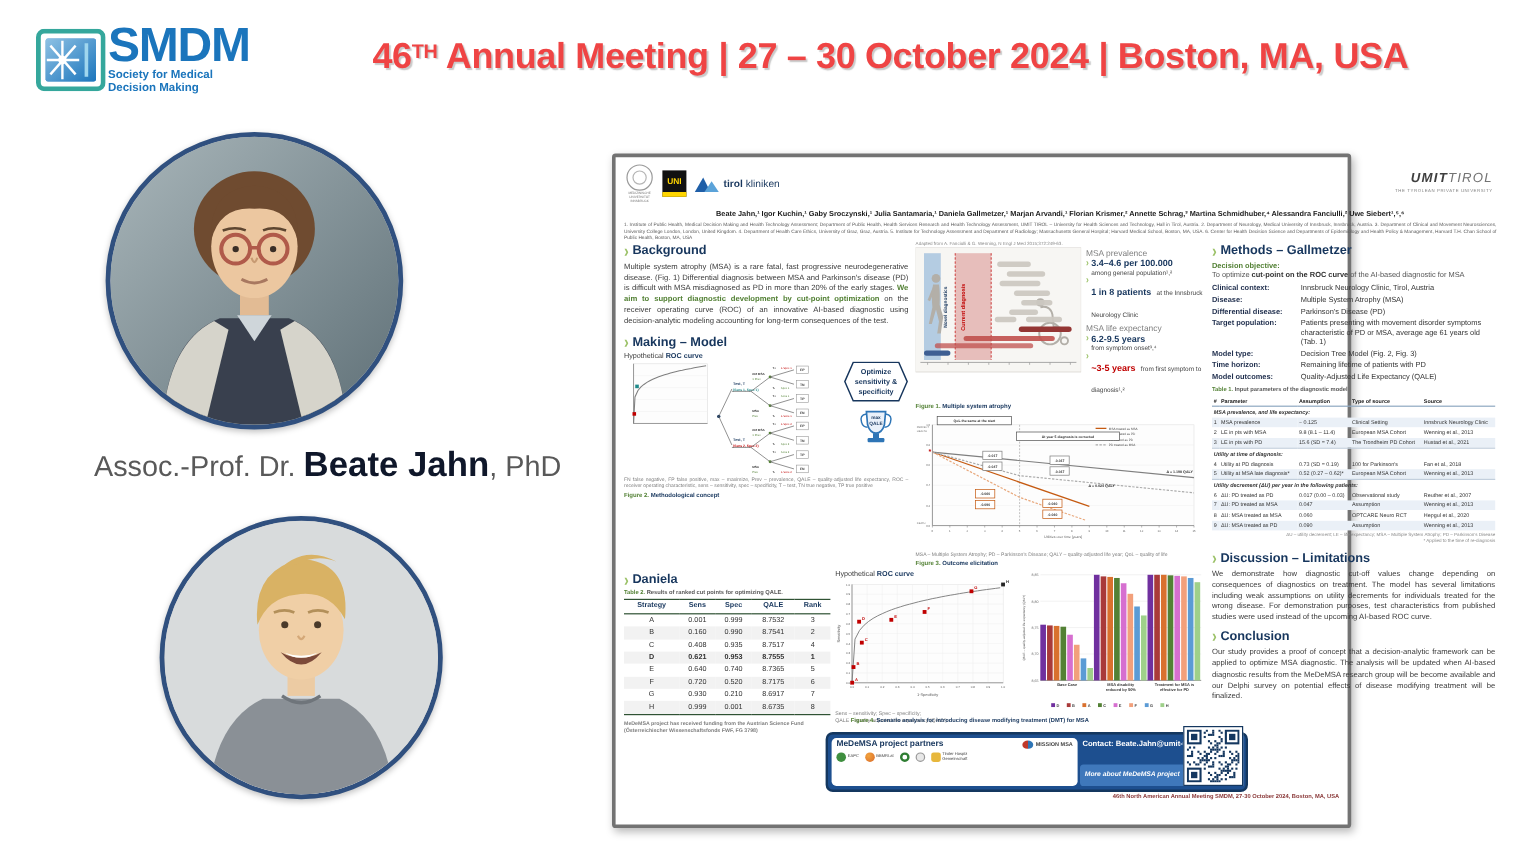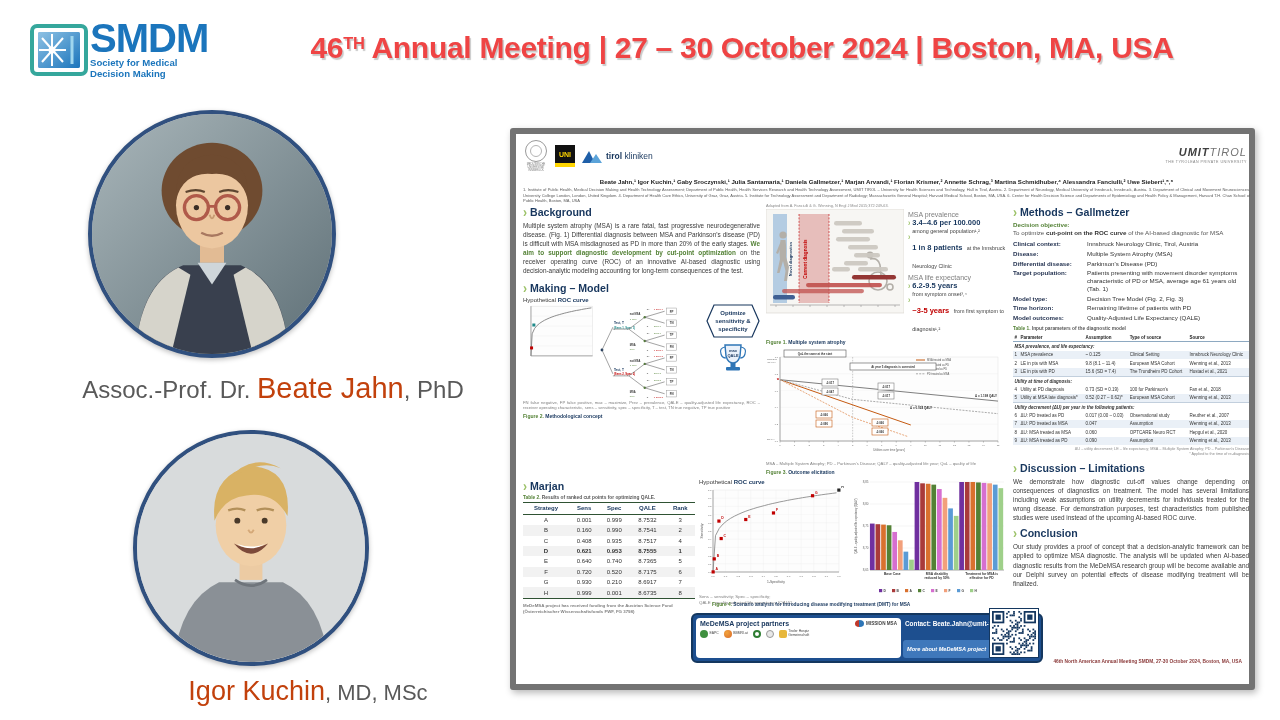--- a/index.html
+++ b/index.html
@@ -22,26 +22,26 @@
 
   
   .portrait{position:absolute;border-radius:50%;overflow:hidden;border:4px solid #30507f;
     box-shadow:0 2px 5px rgba(0,0,0,.25);background:#ccc;}
   #portrait1{left:88px;top:110px;width:248px;height:248px;}
   #portrait2{left:133px;top:430px;width:236px;height:236px;}
   .portrait svg{display:block;width:100%;height:100%;}
   .speaker-name{position:absolute;text-align:center;color:#595959;font-size:24px;white-space:nowrap;}
   #name1{left:18px;top:372px;width:510px;}
   #name2{left:58px;top:676px;width:500px;font-size:22px;}
-  .speaker-name b{color:#c2410c;font-weight:400;font-size:29px;}
+  .speaker-name b{color:#0f172a;font-weight:700;font-size:29px;}
   #name2 b{font-size:27px;}
 
   
-  #poster{position:absolute;left:510px;top:128px;width:745px;height:562px;background:#fff;
-    border:6px solid #737373;border-radius:3px;box-shadow:2px 3px 7px rgba(0,0,0,.28);}
+  #poster{position:absolute;left:510px;top:128px;width:616px;height:562px;background:#fff;
+    border:3px solid #737373;border-radius:3px;box-shadow:2px 3px 7px rgba(0,0,0,.28);}
   #poster .hdr{position:absolute;left:0;top:0;width:739px;height:66px;}
   .hdr-logos{position:absolute;left:7px;top:6px;display:flex;gap:6px;align-items:center;}
   .mui{width:26px;text-align:center;}
   .mui .cir{width:22px;height:22px;border:1px solid #9a9a9a;border-radius:50%;margin:0 auto;position:relative;}
   .mui .cir:before{content:"";position:absolute;left:4px;top:4px;right:4px;bottom:4px;border:1px solid #b5b5b5;border-radius:50%;}
   .mui .cap{font-size:2.6px;color:#777;line-height:1.2;margin-top:1px;}
   .unibox{width:20px;height:22px;background:#111;color:#ffd500;font-weight:800;font-size:7px;
     display:flex;align-items:center;justify-content:center;border-bottom:4px solid #ffd500;}
   .tirolk{display:flex;align-items:center;gap:3px;}
   .tirolk .txt{font-size:8.5px;color:#17365d;}
@@ -212,21 +212,20 @@
         <circle cx="56" cy="38" r="1.3" fill="#4a3a2a"></circle>
       <path d="M40 33.5 Q44 32 47.5 33.5" stroke="#b3905a" stroke-width="1" fill="none"></path>
       <path d="M52.5 33.5 Q56 32 60 33.5" stroke="#b3905a" stroke-width="1" fill="none"></path>
       <path d="M48.8 42 Q50 44.5 51.2 42" stroke="#d4a878" stroke-width=".8" fill="none"></path>
       <path d="M42.5 48 Q50 57 57.5 48 Q50 52 42.5 48 Z" fill="#7c4a3a"></path>
       <path d="M44 48.2 Q50 52 56 48.2 Q50 50.5 44 48.2 Z" fill="#ffffff"></path>
       <path d="M16 100 Q19 73 36 65 L64 65 Q81 73 84 100 Z" fill="#8a9096"></path>
       <path d="M43 64 Q50 69 57 64" stroke="#6f757b" stroke-width="1.2" fill="none"></path>
     </svg>
   </div>
-  <div id="name2" class="speaker-name"><b>Igor Kuchin</b><span>, MD, MSc</span></div>
 
   <div id="poster">
 
     <div class="hdr">
       <div class="hdr-logos">
         <div class="mui">
           <div class="cir"></div>
           <div class="cap">MEDIZINISCHE UNIVERSITÄT INNSBRUCK</div>
         </div>
         <div class="unibox">
@@ -658,21 +657,21 @@
           <span class="chev">›</span>
           <span>Conclusion</span>
         </div>
       <div class="ptext">Our study provides a proof of concept that a decision-analytic framework can be applied to optimize MSA diagnostic. The analysis will be updated when AI-based diagnostic results from the MeDeMSA research group will be become available and our Delphi survey on potential effects of disease modifying treatment will be finalized.</div>
     </div>
 
     <div class="bottom-band">
       <div class="res-block">
         <div class="sec-h">
             <span class="chev">›</span>
-            <span>Marjan</span>
+            <span>Daniela</span>
           </div>
         <div class="tabcap"><span class="lab">Table 2.</span> <span>Results of ranked cut points for optimizing QALE.</span></div>
         <table class="t2">
             <tbody id="t2body">
               <tr>
                 <th>Strategy</th>
                 <th>Sens</th>
                 <th>Spec</th>
                 <th>QALE</th>
                 <th>Rank</th>

